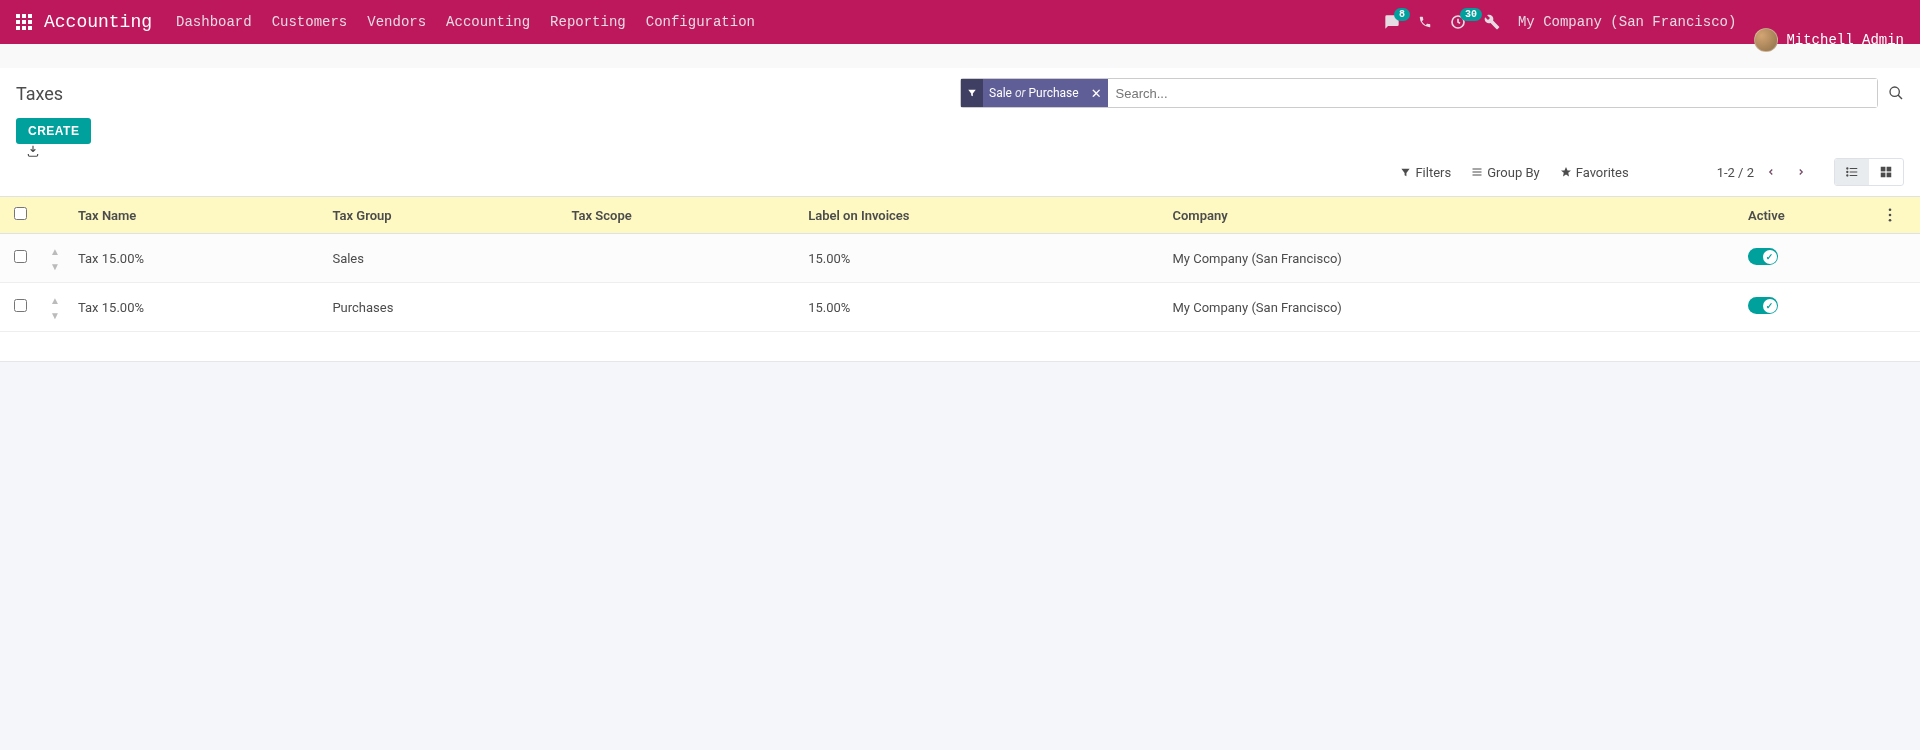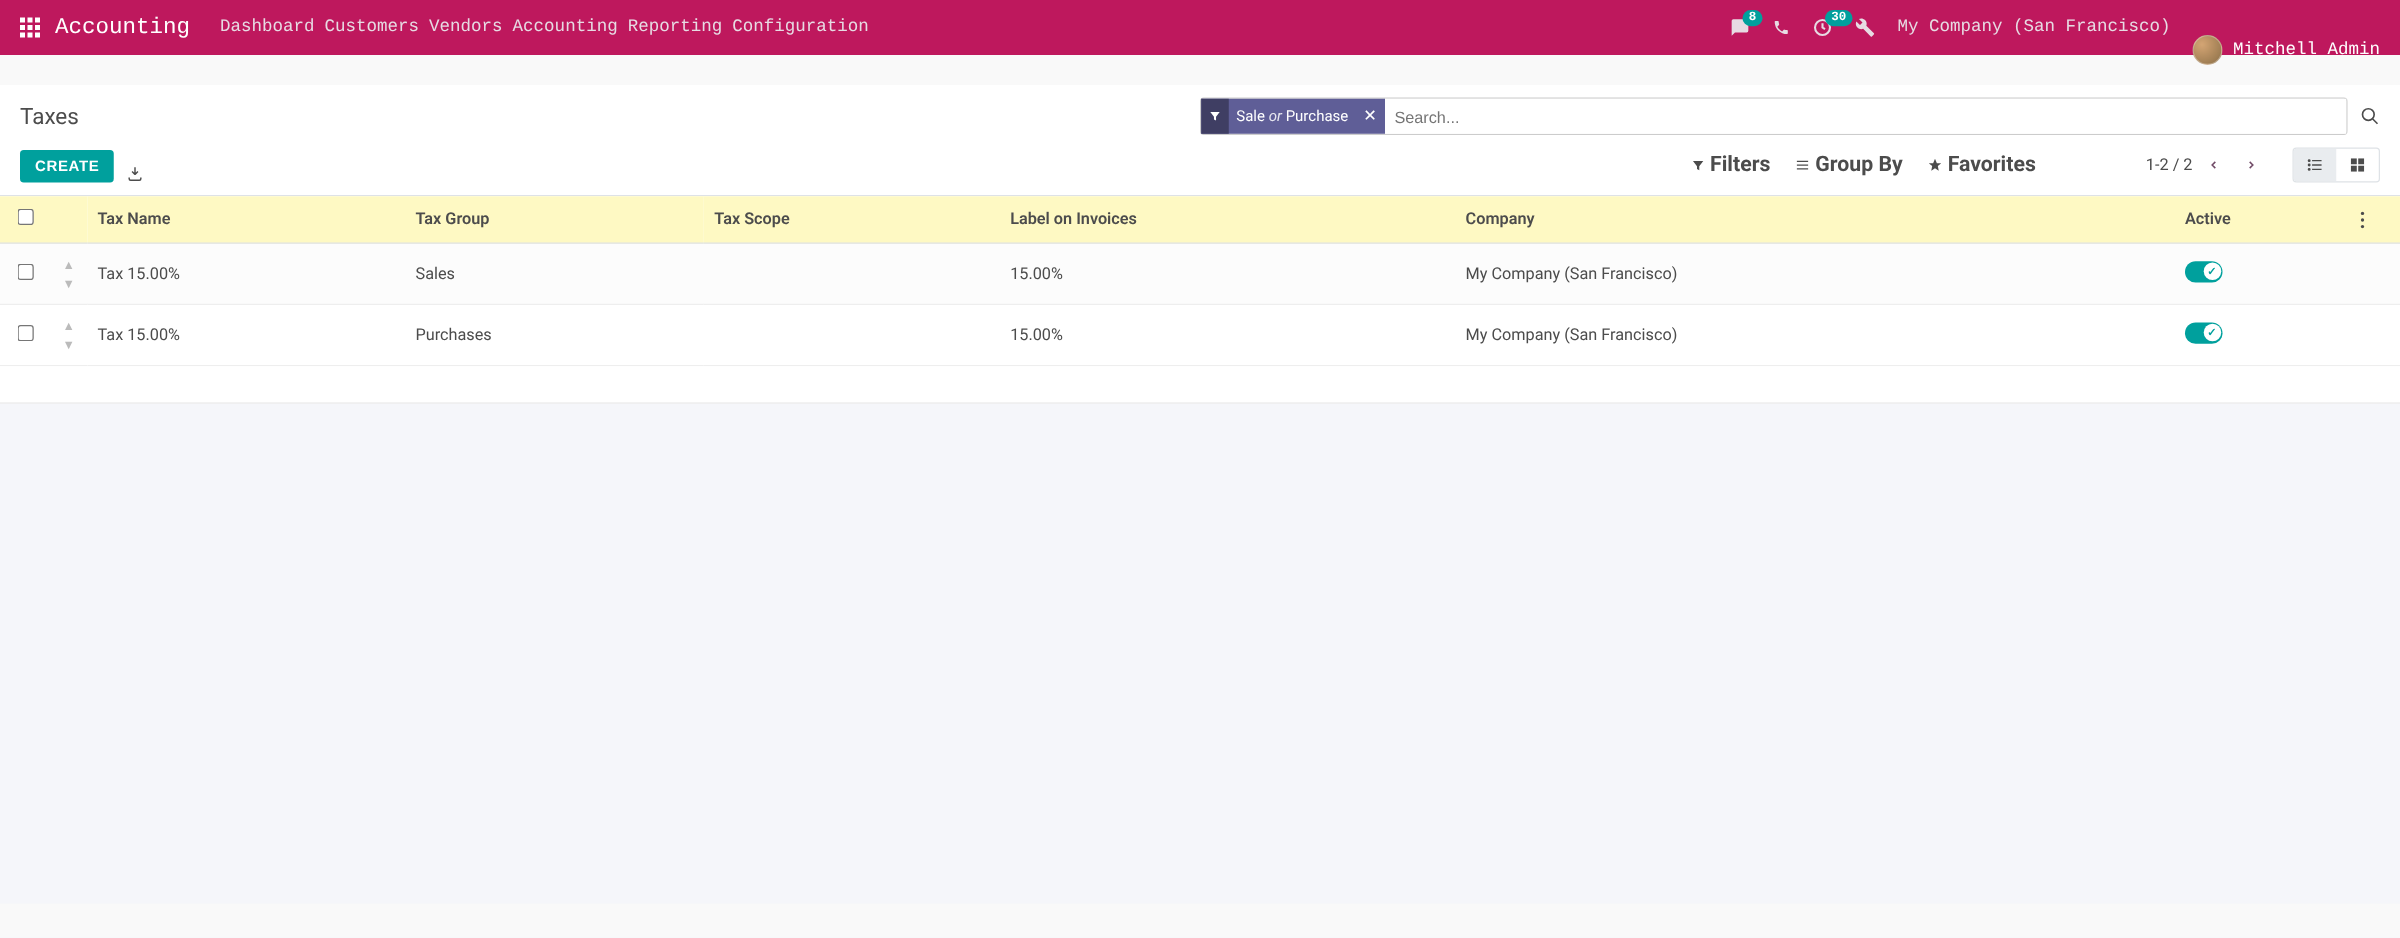--- a/index.html
+++ b/index.html
@@ -3,21 +3,21 @@
 <meta charset="utf-8">
 <style>
 * { box-sizing: border-box; margin: 0; padding: 0; }
 body { font-family: -apple-system, BlinkMacSystemFont, "Segoe UI", Roboto, "Helvetica Neue", Arial, sans-serif; font-size: 13px; color: #4c4c4c; background: #f9f9f9; }
 
 
 .navbar { background: #be185d; height: 44px; display: flex; align-items: center; padding: 0 16px; color: #fff; font-family: Liberation Mono, monospace; }
 .navbar .apps-icon { display: grid; grid-template-columns: repeat(3,4px); grid-template-rows: repeat(3,4px); gap: 2px; margin-right: 12px; cursor: pointer; }
 .navbar .apps-icon span { background: #fff; width: 4px; height: 4px; }
 .navbar .brand { font-size: 18px; font-weight: 500; margin-right: 24px; }
-.navbar .menu { display: flex; gap: 8px; }
+.navbar .menu { display: flex; gap: 20px; }
 .navbar .menu a { color: #e7dbe3; text-decoration: none; font-size: 14px; cursor: pointer; }
 .navbar .right { margin-left: auto; display: flex; align-items: center; gap: 18px; }
 .navbar .icon-wrap { position: relative; display: flex; align-items: center; cursor: pointer; }
 .navbar .badge { background: #00a09d; color: #fff; border-radius: 10px; font-size: 10px; font-weight: 700; padding: 1px 5px; position: absolute; top: -6px; left: 10px; }
 .navbar .company { font-size: 14px; color: #e7dbe3; cursor: pointer; }
 .navbar .user { display: flex; align-items: center; gap: 8px; font-size: 14px; cursor: pointer; margin-top: 36px; }
 .navbar .avatar { width: 24px; height: 24px; border-radius: 50%; background: radial-gradient(circle at 30% 30%, #d4a574, #8b6f47); border: 1px solid rgba(255,255,255,0.3); }
 
 
 .control-panel { background: #fff; border-bottom: 1px solid #dee2e6; }
@@ -26,25 +26,25 @@
 .search-area { margin-left: auto; display: flex; align-items: center; width: 50%; }
 .search-box { display: flex; align-items: flex-start; border: 1px solid #ccc; border-radius: 3px; height: 30px; flex: 1; background: #fff; }
 .facet { display: flex; align-items: center; background: #5f5e97; color: #fff; height: 100%; font-size: 12px; }
 .facet-icon { background: #3f3e63; height: 100%; width: 22px; display: flex; align-items: center; justify-content: center; }
 .facet-label { padding: 0 6px; }
 .facet-label .or { font-style: italic; opacity: 0.85; }
 .facet-remove { padding: 0 6px; cursor: pointer; font-size: 13px; }
 .search-input { border: none; outline: none; flex: 1; padding: 0 8px; font-size: 13px; height: 100%; }
 .search-glass { margin-left: 10px; cursor: pointer; color: #4c4c4c; }
 
-.cp-bottom { display: flex; align-items: flex-end; padding: 6px 16px 10px 16px; }
+.cp-bottom { display: flex; align-items: flex-start; padding: 6px 16px 10px 16px; flex-direction: column; }
 .btn-create { background: #00a09d; color: #fff; border: none; padding: 6px 12px; font-size: 12px; font-weight: 700; letter-spacing: 0.5px; border-radius: 3px; cursor: pointer; text-transform: uppercase; }
 .btn-import { margin-left: 10px; cursor: pointer; color: #4c4c4c; }
 .toolbar-right { margin-left: auto; display: flex; align-items: center; gap: 20px; }
-.tb-btn { display: flex; align-items: center; gap: 4px; cursor: pointer; color: #4c4c4c; font-size: 17px; font-weight: bold; }
+.tb-btn { display: flex; align-items: center; gap: 4px; cursor: pointer; color: #4c4c4c; font-size: 13px; }
 .pager { display: flex; align-items: center; gap: 4px; font-size: 13px; margin-left: 48px; }
 .pager .nav-arrow { padding: 4px 8px; cursor: pointer; color: #4c4c4c; }
 .view-switch { display: flex; border: 1px solid #dee2e6; border-radius: 3px; overflow: hidden; }
 .view-btn { padding: 6px 10px; cursor: pointer; display: flex; align-items: center; justify-content: center; }
 .view-btn.active { background: #e9ecef; }
 
 
 .list-view { background: #fff; }
 table { width: 100%; border-collapse: collapse; }
 thead th { text-align: left; padding: 10px 8px; font-weight: 600; font-size: 13px; color: #4c4c4c; border-bottom: 1px solid #dee2e6; background: #fef9c3; }

